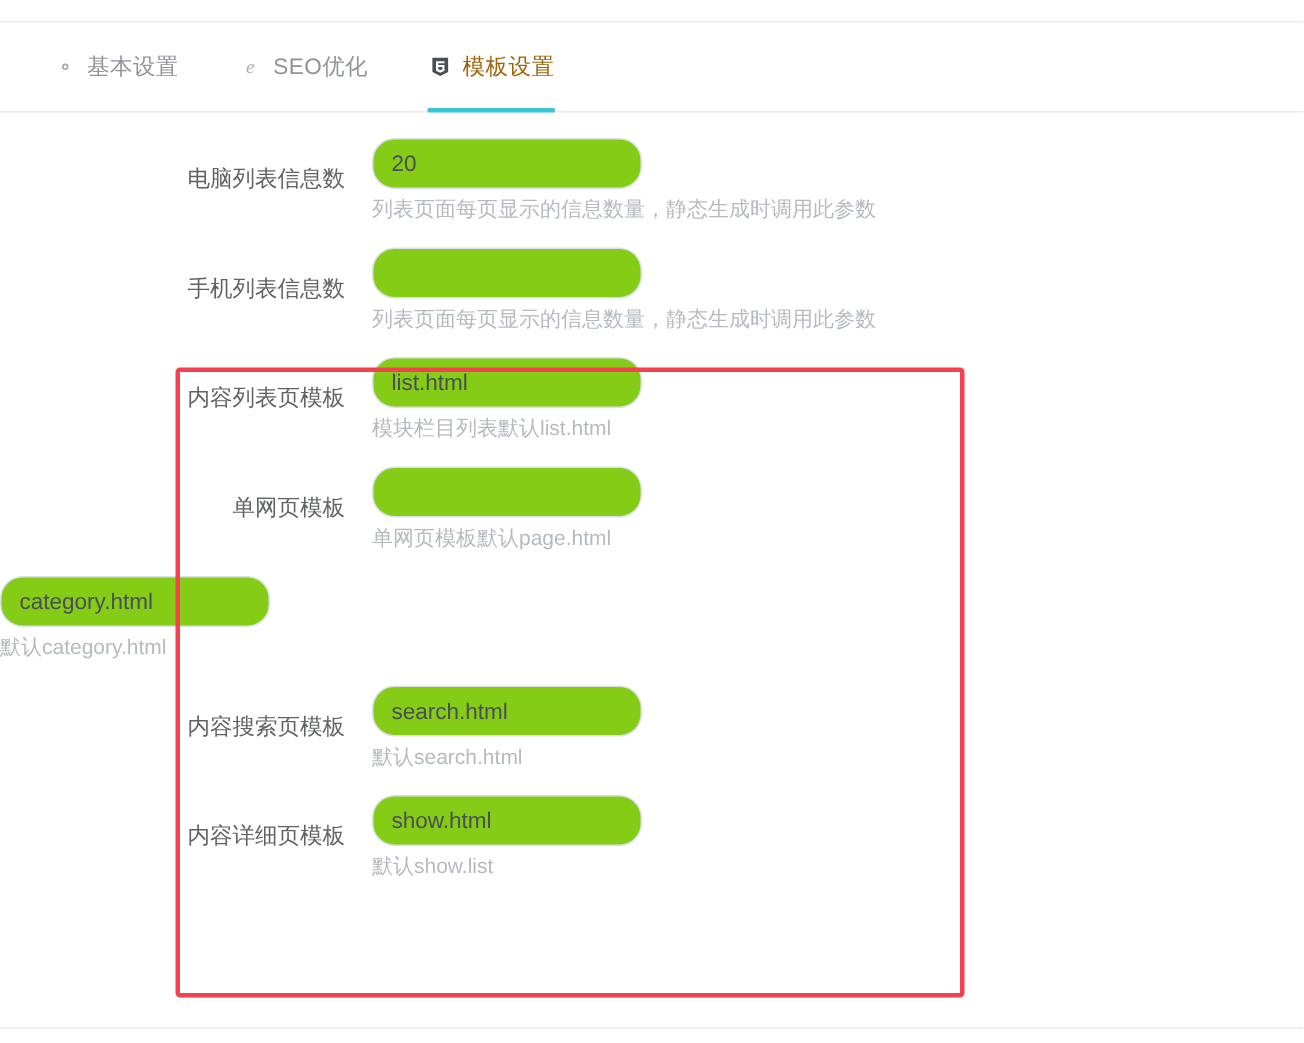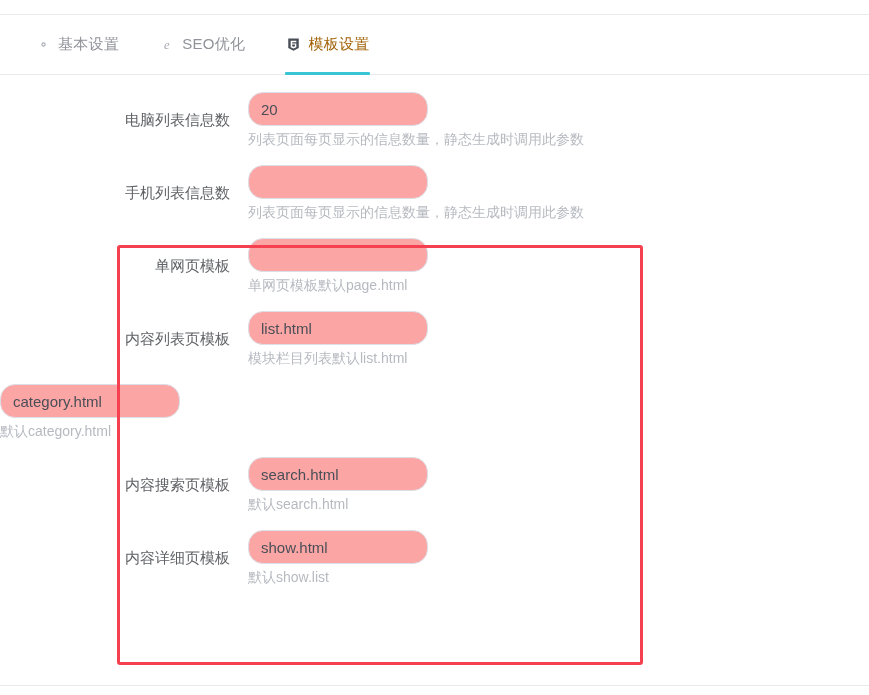--- a/index.html
+++ b/index.html
@@ -115,21 +115,21 @@
     display: block;
     width: 180px;
     height: 34px;
     box-sizing: border-box;
     border: 1px solid #dcdfe6;
     border-radius: 15px;
     padding: 0 12px;
     font-family: "Liberation Sans", "DejaVu Sans", sans-serif;
     font-size: 15px;
     color: #4a4f57;
-    background: #fca5a5;
+    background: #84cc16;
     outline: none;
   }
   .text-input::placeholder { color: #c0c4cc; }
   .help {
     font-size: 14px;
     color: #b6bac0;
     line-height: 18px;
     margin-top: 4px;
     white-space: nowrap;
   }
@@ -213,36 +213,36 @@
 
     <div class="form-row">
       <div class="label">手机列表信息数</div>
       <div class="field">
         <input class="text-input" type="text" value="" style="">
         <div class="help">列表页面每页显示的信息数量，静态生成时调用此参数</div>
       </div>
     </div>
 
     <div class="form-row">
+      <div class="label">内容列表页模板</div>
+      <div class="field">
+        <input class="text-input" type="text" value="list.html" style="">
+        <div class="help">模块栏目列表默认list.html</div>
+      </div>
+    </div>
+
+    <div class="form-row">
       <div class="label">单网页模板</div>
       <div class="field">
         <input class="text-input" type="text" value="" style="">
         <div class="help">单网页模板默认page.html</div>
       </div>
     </div>
 
     <div class="form-row">
-      <div class="label">内容列表页模板</div>
-      <div class="field">
-        <input class="text-input" type="text" value="list.html" style="">
-        <div class="help">模块栏目列表默认list.html</div>
-      </div>
-    </div>
-
-    <div class="form-row">
       <div class="field">
         <input class="text-input" type="text" value="category.html" style="">
         <div class="help">默认category.html</div>
       </div>
     </div>
 
     <div class="form-row">
       <div class="label">内容搜索页模板</div>
       <div class="field">
         <input class="text-input" type="text" value="search.html" style="">

